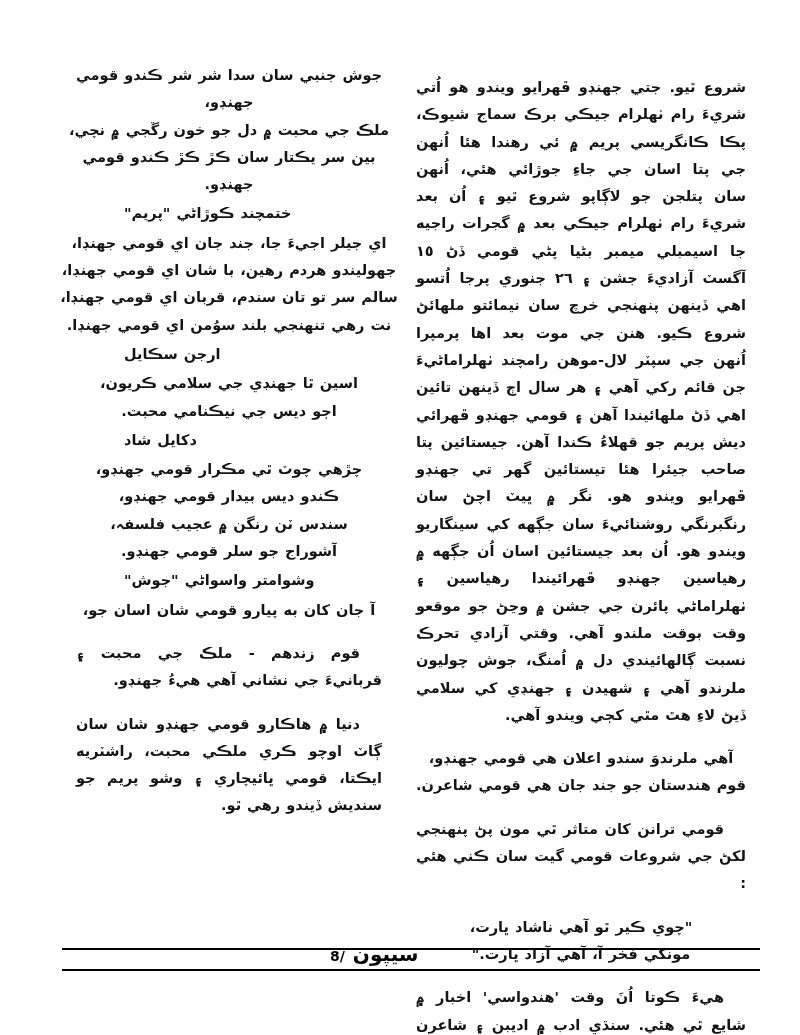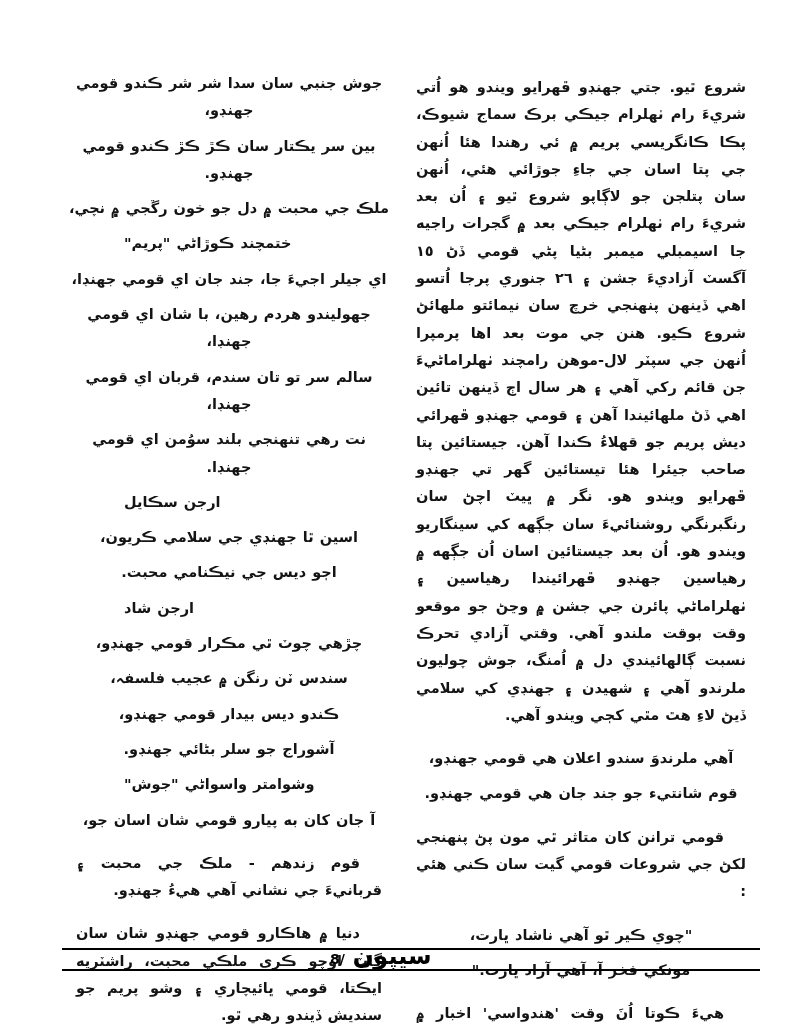--- a/index.html
+++ b/index.html
@@ -41,21 +41,21 @@
   }
   .para {
     text-align: justify;
     text-indent: 22px;
     margin: 16px;
   }
   .para.noindent { text-indent: 0; }
   .verse {
     text-align: center;
     text-indent: 0;
-    margin: 8px;
+    margin: 0;
   }
   .attrib {
     text-align: left;
     text-indent: 0;
     padding-left: 64px;
     margin: 2px 0;
   }
   
   .rule {
     position: absolute;
@@ -75,58 +75,58 @@
     align-items: baseline;
     gap: 8px;
     background: transparent;
   }
   .page-num {
     font-size: 14px;
     font-weight: 700;
     color: #000;
   }
   .mag-name {
-    font-size: 24px;
+    font-size: 20px;
     font-weight: 800;
     color: #000;
     letter-spacing: 1px;
   }
 </style>
 </head>
 <body>
 
 <div class="page">
 
   <div class="col" id="col-right">
       <div class="para noindent">شروع ٿيو. جتي جهنڊو ڦهرايو ويندو هو اُتي شريءَ رام ٺهلرام جيڪي برڪ سماج شيوڪ، پڪا ڪانگريسي پريم ۾ ئي رهندا هئا اُنهن جي پتا اسان جي جاءِ جوڙائي هئي، اُنهن سان پتلجن جو لاڳاپو شروع ٿيو ۽ اُن بعد شريءَ رام ٺهلرام جيڪي بعد ۾ گجرات راجيه جا اسيمبلي ميمبر بڻيا پڻي قومي ڏڻ ١٥ آگسٽ آزاديءَ جشن ۽ ٢٦ جنوري پرجا اُتسو اهي ڏينهن پنهنجي خرچ سان نيمائتو ملهائڻ شروع ڪيو. هنن جي موت بعد اها پرمپرا اُنهن جي سپٽر لال-موهن رامچند ٺهلراماڻيءَ جن قائم رکي آهي ۽ هر سال اڄ ڏينهن تائين اهي ڏڻ ملهائيندا آهن ۽ قومي جهنڊو ڦهرائي ديش پريم جو قهلاءُ ڪندا آهن. جيستائين پتا صاحب جيئرا هئا تيستائين گهر تي جهنڊو ڦهرايو ويندو هو. نگر ۾ ڀيٽ اچڻ سان رنگبرنگي روشنائيءَ سان جڳهه کي سينگاريو ويندو هو. اُن بعد جيستائين اسان اُن جڳهه ۾ رهياسين جهنڊو ڦهرائيندا رهياسين ۽ ٺهلراماڻي پائرن جي جشن ۾ وڃڻ جو موقعو وقت بوقت ملندو آهي. وقتي آزادي تحرڪ نسبت ڳالهائيندي دل ۾ اُمنگ، جوش چوليون ملرندو آهي ۽ شهيدن ۽ جهنڊي کي سلامي ڏيڻ لاءِ هٿ مٿي کڄي ويندو آهي.</div>
       <div class="verse">آهي ملرندوَ سندو اعلان هي قومي جهنڊو،</div>
-      <div class="verse">قوم شانتيء جو جند جان هي قومي جهنڊو.</div>
+      <div class="verse">قوم هندستان جو جند جان هي قومي شاعرن.</div>
       <div class="para">قومي ترانن کان متاثر ٿي مون پڻ پنهنجي لکڻ جي شروعات قومي گيت سان ڪني هئي :</div>
       <div class="verse">"چوي ڪير ٿو آهي ناشاد ڀارت،</div>
       <div class="verse">مونکي فخر آ، آهي آزاد ڀارت."</div>
       <div class="para">هيءَ ڪوتا اُنَ وقت 'هندواسي' اخبار ۾ شايع ٿي هئي. سنڌي ادب ۾ اديبن ۽ شاعرن جا آزادي آندولن جا انيڪ قومي ترانا، حب الوطنيءَ جا گيت ۽ جهنڊا گيت پڙهڻ لاءِ ملن ٿا. جن ۾ ڪي ذڪر لائق هن ريت آهن.</div>
     </div>
 
   <div class="col" id="col-left">
       <div class="verse">جوش جنبي سان سدا شر شر ڪندو قومي جهنڊو،</div>
+      <div class="verse">ملڪ جي محبت ۾ دل جو خون رڱجي ۾ نچي،</div>
       <div class="verse">بين سر يڪتار سان ڪڙ ڪڙ ڪندو قومي جهنڊو.</div>
-      <div class="verse">ملڪ جي محبت ۾ دل جو خون رڱجي ۾ نچي،</div>
       <div class="attrib">ختمچند ڪوڙاڻي "پريم"</div>
       <div class="verse">اي جيلر اجيءَ جا، جند جان اي قومي جهنڊا،</div>
       <div class="verse">جهوليندو هردم رهين، با شان اي قومي جهنڊا،</div>
       <div class="verse">سالم سر تو تان سندم، قربان اي قومي جهنڊا،</div>
       <div class="verse">نت رهي تنهنجي بلند سوُمن اي قومي جهنڊا.</div>
       <div class="attrib">ارجن سڪايل</div>
       <div class="verse">اسين ٿا جهنڊي جي سلامي ڪريون،</div>
       <div class="verse">اڄو ديس جي نيڪنامي محبت.</div>
-      <div class="attrib">ارجن شاد</div>
+      <div class="attrib">دکايل شاد</div>
       <div class="verse">چڙهي چوٽ ٿي مڪرار قومي جهنڊو،</div>
+      <div class="verse">ڪندو ديس بيدار قومي جهنڊو،</div>
       <div class="verse">سندس ٽن رنگن ۾ عجيب فلسفہ،</div>
-      <div class="verse">ڪندو ديس بيدار قومي جهنڊو،</div>
-      <div class="verse">آشوراج جو سلر بڻائي جهنڊو.</div>
+      <div class="verse">آشوراج جو سلر قومي جهنڊو.</div>
       <div class="attrib">وشوامتر واسواڻي "جوش"</div>
       <div class="verse">آ جان کان به پيارو قومي شان اسان جو،</div>
       <div class="para">قوم زندهم - ملڪ جي محبت ۽ قربانيءَ جي نشاني آهي هيءُ جهنڊو.</div>
       <div class="para">دنيا ۾ هاڪارو قومي جهنڊو شان سان ڳاٽ اوچو ڪري ملڪي محبت، راشٽريه ايڪتا، قومي ڀائيچاري ۽ وشو پريم جو سنديش ڏيندو رهي ٿو.</div>
     </div>
 
   <div class="rule" id="rule-top"></div>
   <div class="rule" id="rule-bottom"></div>
 
   <div class="footer-text">

